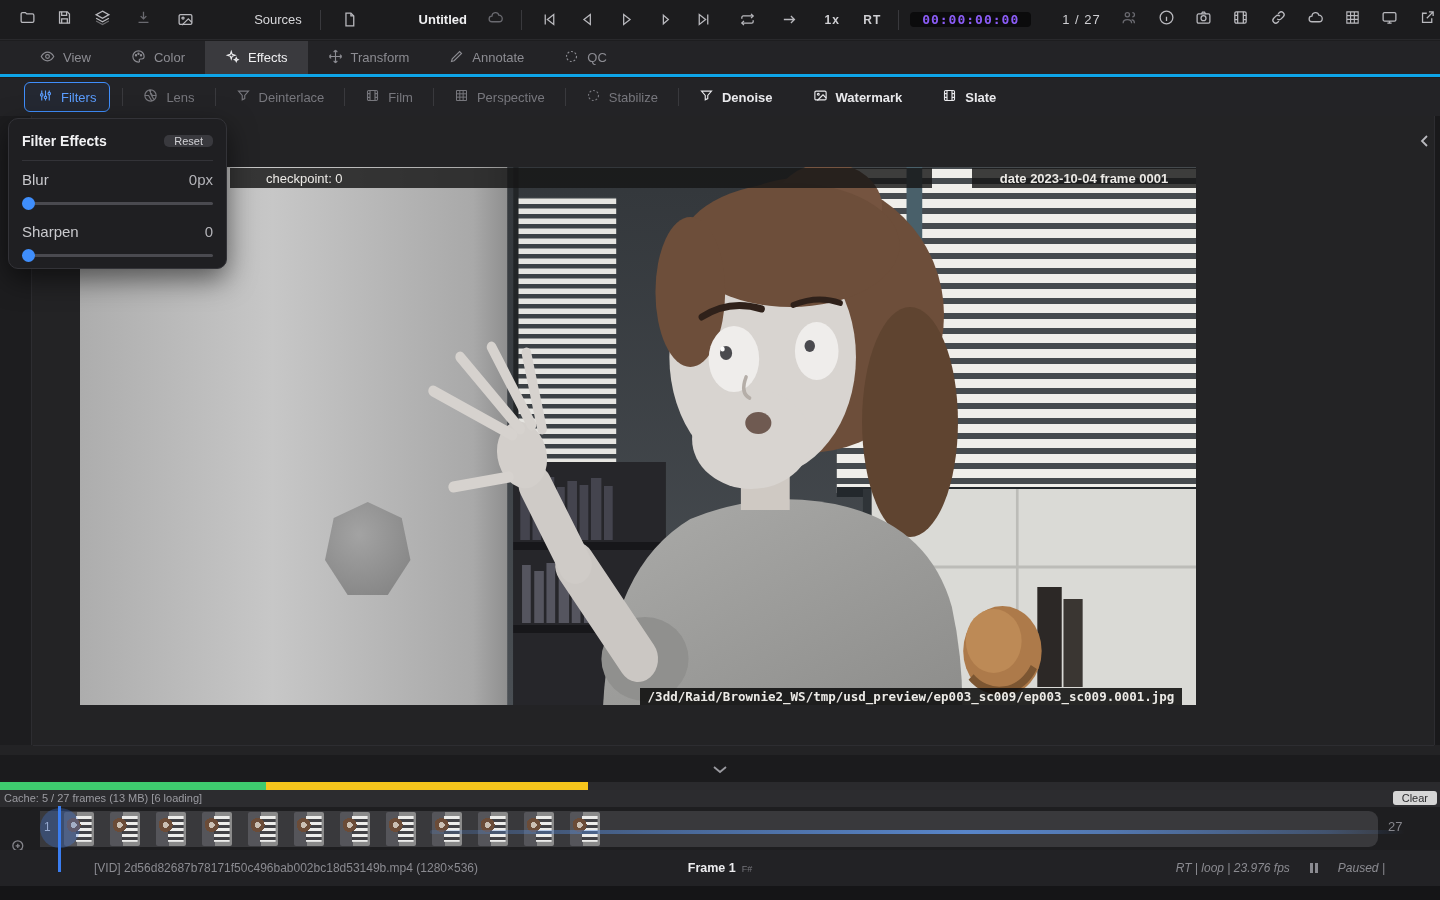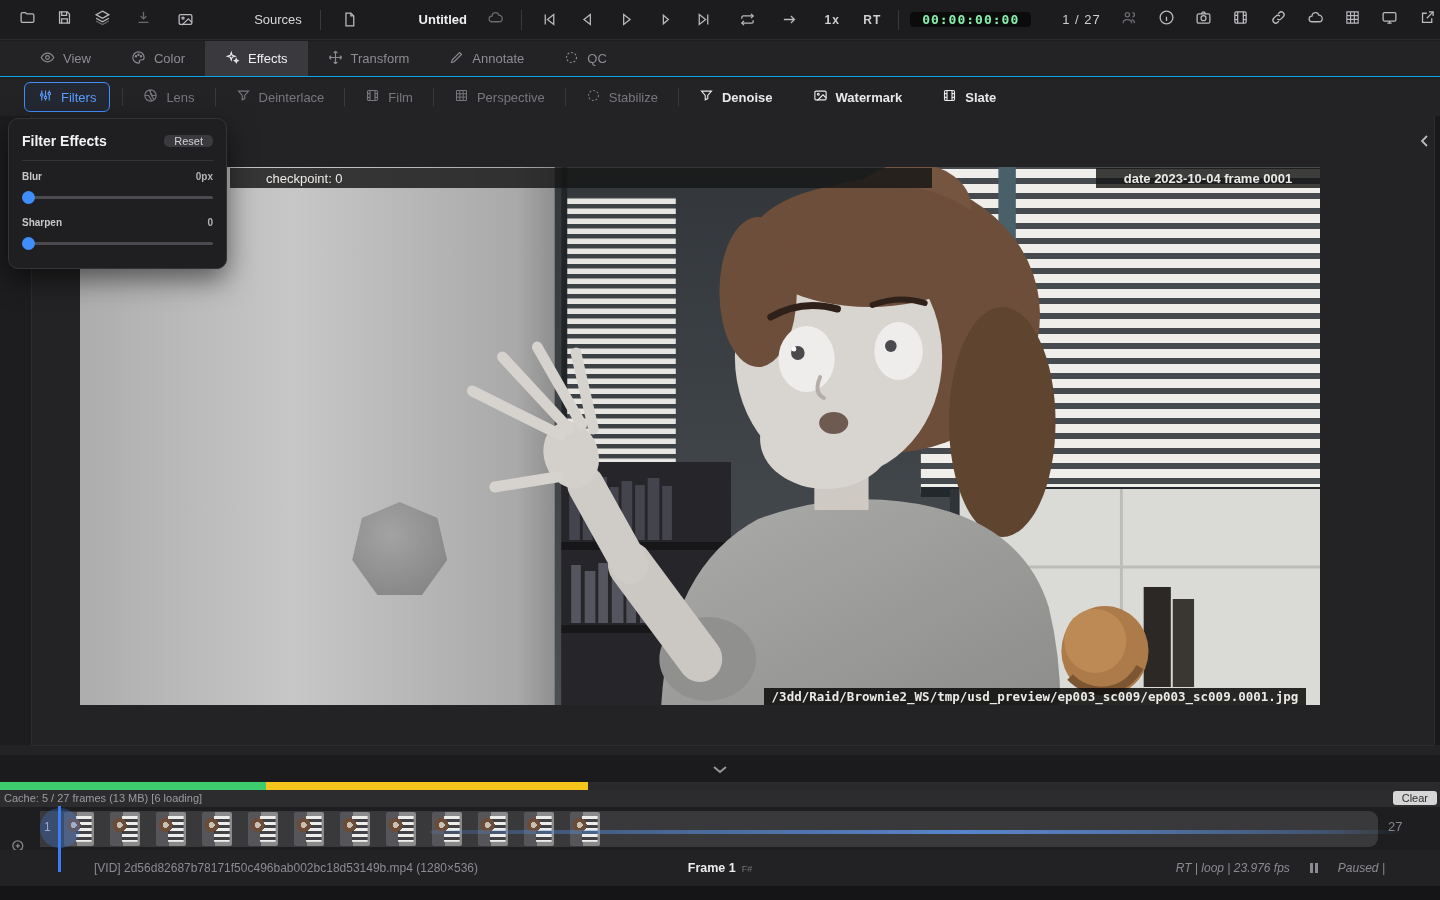--- a/index.html
+++ b/index.html
@@ -11,28 +11,28 @@
   .topbar { position:absolute; top:0; left:0; width:1440px; height:40px;
             background:#1c1c1e; border-bottom:1px solid #29292c;
             display:flex; align-items:center; color:#a9a9ae; }
   .tb-btn { width:26px; height:26px; display:flex; align-items:center; justify-content:center;
             color:#b9b9be; flex:none; }
   .tb-btn.dim { color:#6a6a70; }
   .tb-btn svg { width:17px; height:17px; }
   .tb-group { display:flex; align-items:center; gap:8px; flex:none; }
   .tb-label { font-size:13px; color:#d7d7da;margin-left:48px; }
   .tb-div { width:1px; height:20px; background:#39393d; flex:none; }
-  .timecode { background:#0b0b0c; border-radius:4px; padding:0 12px; color:#86efac;
+  .timecode { background:#0b0b0c; border-radius:4px; padding:0 12px; color:#8b5cf6;
               font-size:13px; font-weight:bold; letter-spacing:1px; flex:none; }
   .counter { font-size:13px; color:#cfcfd3; letter-spacing:1px; flex:none; }
 
   
   .tabbar { position:absolute; top:41px; left:0; width:1440px; height:36px;
             background:#232326; display:flex; align-items:stretch; padding-left:20px;
-            border-bottom:1px solid #0ea5e9; }
+            border-bottom:3px solid #0ea5e9; }
   .tab { display:flex; align-items:center; gap:8px; padding:0 20px; font-size:13px;
          color:#8c8c92; }
   .tab svg { width:15px; height:15px; }
   .tab.active { background:#3a3a3e; color:#f0f0f2; }
 
   
   .subbar { position:absolute; top:78px; left:0; width:1440px; height:39px;
             background:#232326; display:flex; align-items:center; padding-left:24px;
             border-bottom:1px solid #2c2c30; }
   .sub-item { display:flex; align-items:center; gap:8px; font-size:13px; color:#77777d;
@@ -49,38 +49,38 @@
   .viewer { position:absolute; top:116px; left:0; width:1440px; height:639px;
             background:#232325; }
   .viewer-leftstrip { position:absolute; top:0; left:0; width:32px; height:629px;
                       background:#1d1d1f; border-right:1px solid #2d2d31; }
   .viewer-rightstrip { position:absolute; top:0; right:0; width:6px; height:629px;
                        background:#19191b; border-left:1px solid #2d2d31; }
   .viewer-bottomline { position:absolute; top:629px; left:33px; right:6px; height:1px;
                        background:#2d2d31; }
   .collapse-handle { position:absolute; top:18px; right:9px; color:#b9b9be; font-size:15px; }
 
-  .video { position:absolute; left:80px; top:51px; width:1240px; height:538px;
+  .video { position:absolute; left:80px; top:51px; width:1116px; height:538px;
            background:#303034; overflow:hidden; }
   .video svg { display:block; width:100%; height:100%; }
   .burnin { position:absolute; background:rgba(22,22,22,0.82); color:#eceae6;
             display:flex; align-items:center; height:20px; font-size:13px; }
   .burnin.bottom { height:17px; font-size:12.5px; background:rgba(14,14,14,0.88); }
 
   
   .panel { position:absolute; top:118px; left:8px; width:219px; height:151px;
            background:#1f1f22; border:1px solid #333338; border-radius:10px;
            box-shadow:0 10px 28px rgba(0,0,0,0.55); z-index:20; padding:14px 13px 0 13px; }
   .panel-head { display:flex; align-items:center; justify-content:space-between; }
   .panel-title { font-size:14px; font-weight:bold; color:#f2f2f4; }
   .reset-btn { background:#39393e; color:#d2d2d6; font-size:11px; border-radius:5px;
                padding:0 10px; }
   .panel-sep { height:1px; background:#333338; margin:11px 0 10px 0; }
-  .slider-row { display:flex; justify-content:space-between; font-size:10px;
-                color:#c9c9cd; margin-top:2px;font-weight:bold; }
+  .slider-row { display:flex; justify-content:space-between; font-size:15px;
+                color:#c9c9cd; margin-top:2px; }
   .slider-val { color:#b3b3b8;padding-left:29px; }
   .slider-track { position:relative; height:3px; background:#4a4a50; border-radius:2px;
                   margin:14px 0 18px 0; }
   .slider-thumb { position:absolute; top:-5px; left:0px; width:13px; height:13px;
                   border-radius:50%; background:#3f8efc; }
 
   
   .chevbar { position:absolute; top:755px; left:0; width:1440px; height:27px;
              background:#1b1b1d; display:flex; align-items:center; justify-content:center;
              color:#9a9aa0; }

